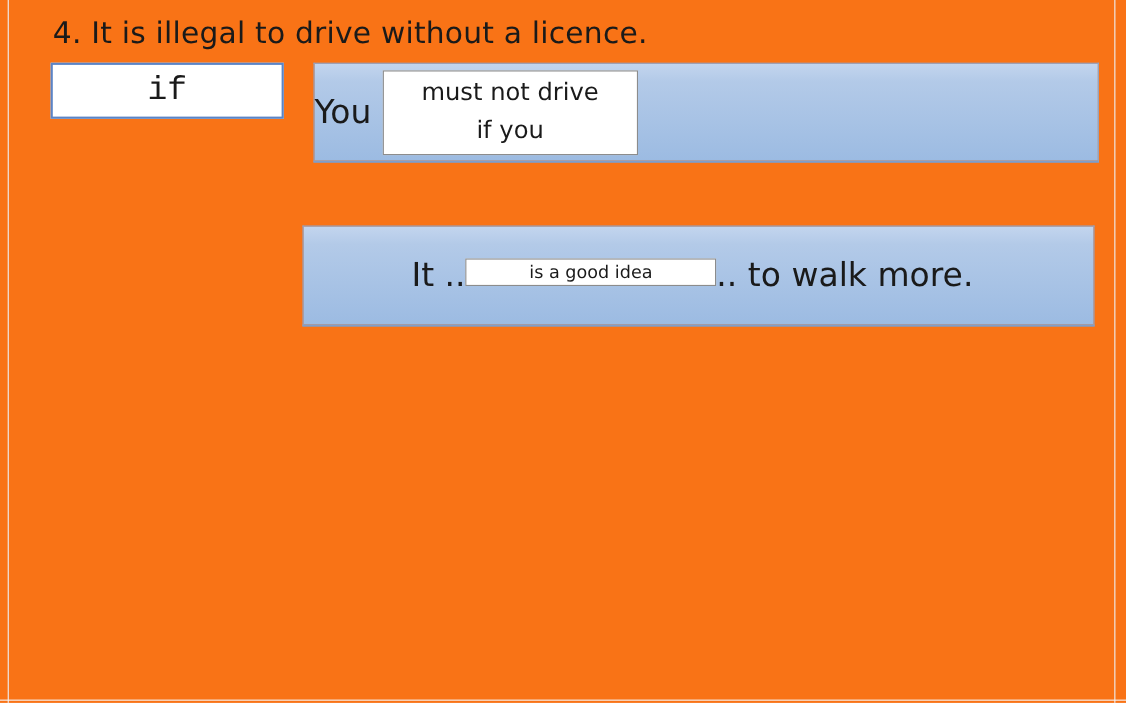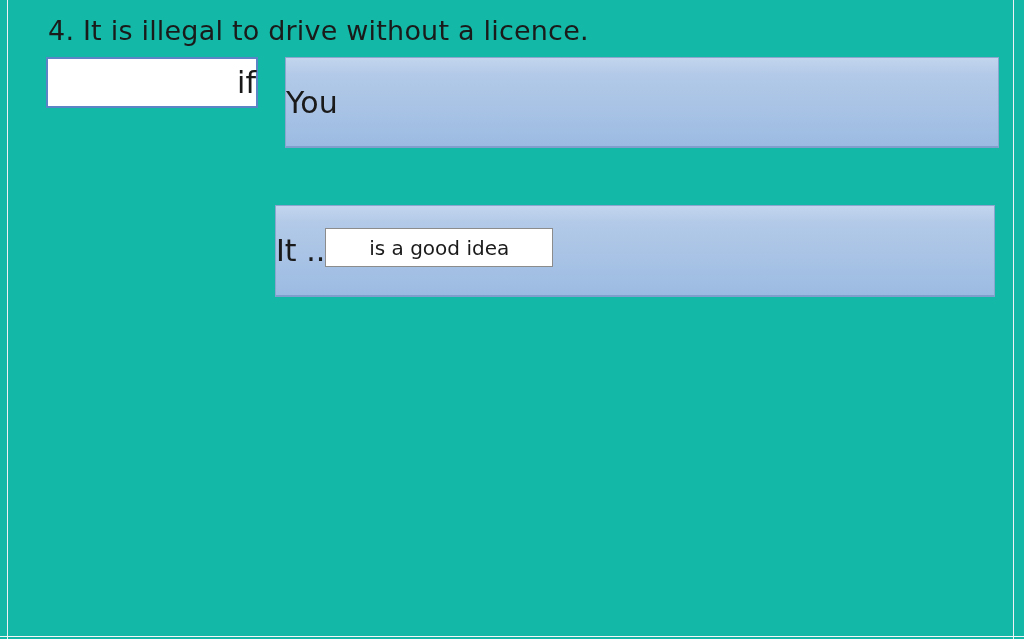--- a/index.html
+++ b/index.html
@@ -1,20 +1,20 @@
 <!DOCTYPE html>
 <html><head>
 <meta charset="utf-8">
 <style>
   html, body { margin: 0; padding: 0; background: #ffffff; }
   .canvas {
     position: relative;
     width: 1024px;
     height: 639px;
-    background: #14b8a6;
+    background: #f97316;
     overflow: hidden;
     font-family: "DejaVu Sans", sans-serif;
     color: #1a1a1a;
   }
   .edge-line { position: absolute; background: #eef0f5; }
   .edge-left  { left: 7px; top: 0; width: 1px; height: 639px; }
   .edge-right { left: 1013px; top: 0; width: 1px; height: 639px; }
   .edge-bottom{ left: 0; top: 636px; width: 1024px; height: 1px; background: #f5f6f8; }
 
   .item-title {
@@ -27,61 +27,62 @@
   }
   .title-4 { top: 14px; }
   .title-5 { top: 162px; }
 
   .keyword-box {
     position: absolute;
     background: #ffffff;
     border: 2px solid #5b84c6;
     display: flex;
     align-items: center;
-    justify-content: flex-end;
+    justify-content: center;
     font-size: 30px;
     box-sizing: border-box;
+    font-family: Liberation Mono, monospace;
   }
   .kw-4 { left: 46px; top: 57px;  width: 212px; height: 51px; }
   .kw-5 { left: 46px; top: 204px; width: 211px; height: 52px; }
 
   .sentence-strip {
     position: absolute;
     background: linear-gradient(to bottom, #c3d5ee 0%, #b3cae8 18%, #9cbbe2 100%);
     border: 1px solid #8aa6cf;
     border-bottom: 2px solid #7f9ecb;
     box-sizing: border-box;
     display: flex;
     align-items: center;
     font-size: 30px;
     white-space: nowrap;
   }
   .strip-4 { left: 285px; top: 57px;  width: 714px; height: 91px; }
-  .strip-5 { left: 275px; top: 205px; width: 720px; height: 92px; }
+  .strip-5 { left: 275px; top: 205px; width: 720px; height: 92px; padding-left: 98px; }
 
   .answer-box {
     background: #ffffff;
     border: 1px solid #8c8c8c;
     box-sizing: border-box;
     display: flex;
     flex-direction: column;
     align-items: center;
     justify-content: center;
     text-align: center;
   }
   .ans-4 {
     width: 232px; height: 77px;
     margin-left: 10px;
     font-size: 22px;
     line-height: 34px;
   }
   .ans-5 {
-    width: 228px; height: 39px;
+    width: 228px; height: 25px;
     margin-top: -6px;
-    font-size: 20px;
+    font-size: 16px;
     line-height: 36px;
   }
   .sentence-prefix, .sentence-suffix { display: inline-block; }
 </style>
 </head>
 <body>
 
 <div class="canvas">
 
   <div class="edge-line edge-left"></div>
@@ -89,24 +90,29 @@
   <div class="edge-line edge-bottom"></div>
 
   <div class="item-title title-4">4. It is illegal to drive without a licence.</div>
 
   <div class="keyword-box kw-4">
     <span>if</span>
   </div>
 
   <div class="sentence-strip strip-4">
     <span class="sentence-prefix">You</span>
+    <div class="answer-box ans-4">
+      <span>must not drive</span>
+      <span>if you</span>
+    </div>
   </div>
 
 
 
   <div class="sentence-strip strip-5">
     <span class="sentence-prefix">It ..</span>
     <div class="answer-box ans-5">
       <span>is a good idea</span>
     </div>
+    <span class="sentence-suffix">.. to walk more.</span>
   </div>
 
 </div>
 
 </body></html>

